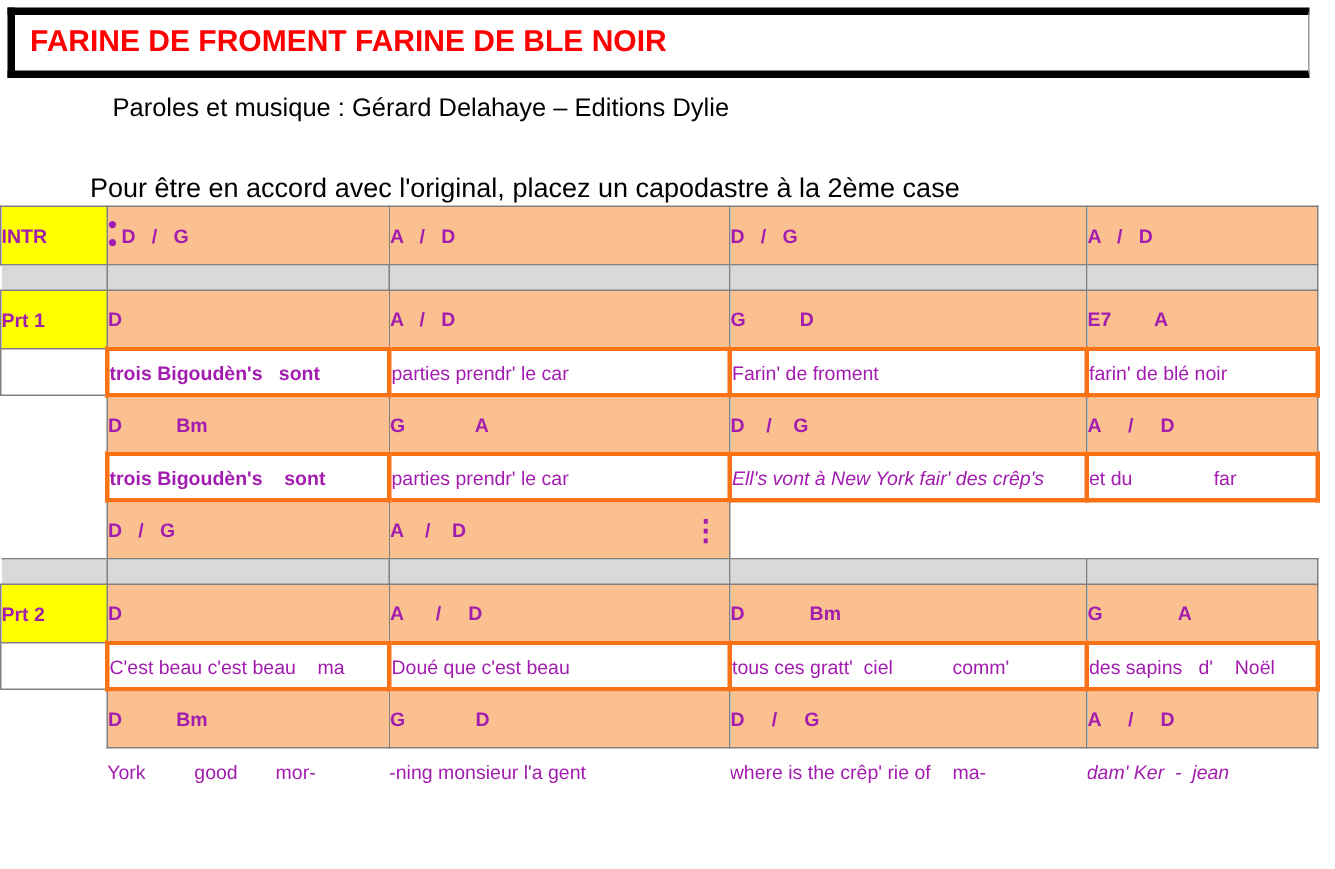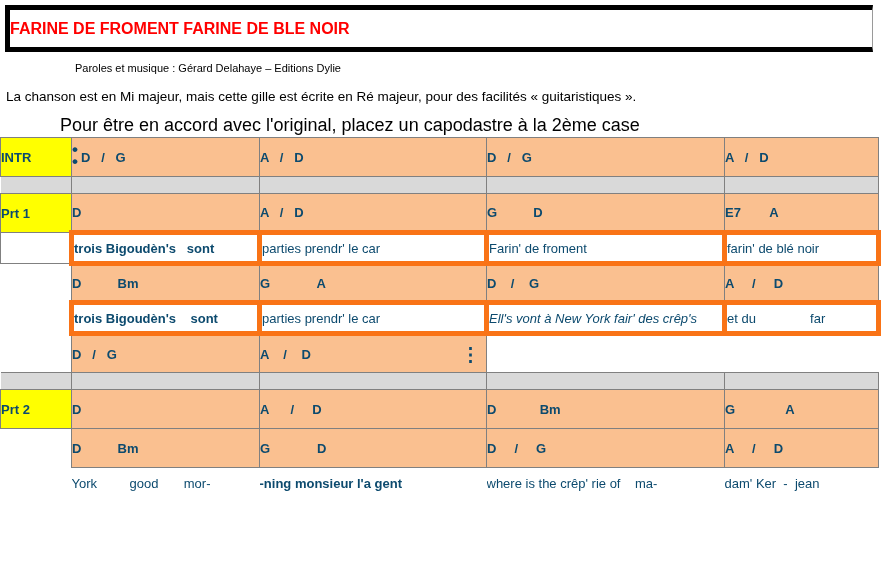--- a/index.html
+++ b/index.html
@@ -25,31 +25,31 @@
     border: 1px solid #9a9a9a;
     border-top: 5px solid #000000;
     border-left: 5px solid #000000;
     border-bottom: 5px solid #000000;
     display: flex;
     align-items: center;
   }
   .title-text {
     color: #ff0000;
     font-weight: bold;
-    font-size: 16px;
+    font-size: 20px;
     letter-spacing: 0px;
-    padding-left: 0;
+    padding-left: 10px;
     white-space: nowrap;
   }
 
   
   .credit {
     position: absolute;
     left: 75px; top: 62px;
-    font-size: 11px;
+    font-size: 17px;
     color: #000;
     white-space: nowrap;
   }
   .note1 {
     position: absolute;
     left: 6px; top: 89px;
     font-size: 13.5px;
     color: #000;
     white-space: nowrap;
   }
@@ -68,21 +68,21 @@
     left: 0px; top: 137px;
     width: 878px;
     border-collapse: collapse;
     table-layout: fixed;
   }
   .grid td {
     padding: 0;
     margin: 0;
     vertical-align: middle;
     font-size: 13px;
-    color: #0c4a6e;
+    color: #a21caf;
     overflow: hidden;
     white-space: nowrap;
   }
 
   
   col.c-label { width: 71px; }
   col.c-bar   { width: 188px; }
   col.c-bar2  { width: 227px; }
   col.c-bar3  { width: 238px; }
   col.c-bar4  { width: 154px; }
@@ -117,21 +117,21 @@
     background: #fac090;
     border: 1px solid #808080;
     height: 39px;
     font-weight: bold;
     font-size: 17px;
     padding-left: 6px;
     position: relative;
   }
   .lyr {
     background: #ffffff;
-    border: 5px solid #f97316;
+    border: 3px solid #f97316;
     height: 31px;
     font-size: 12.5px;
     padding-left: 5px;
   }
   .lyr-b {
     font-weight: bold;
     font-size: 12px;
   }
   .spacer {
     background: #d9d9d9;
@@ -174,21 +174,20 @@
 </head>
 <body>
 
 <div id="page">
 
   <div class="title-box">
     <span class="title-text">FARINE DE FROMENT FARINE DE BLE NOIR</span>
   </div>
 
   <div class="credit">Paroles et musique : Gérard Delahaye – Editions Dylie</div>
-  <div class="note1">La chanson est en Mi majeur, mais cette gille est écrite en Ré majeur, pour des facilités « guitaristiques ».</div>
   <div class="note2">Pour être en accord avec l'original, placez un capodastre à la 2ème case</div>
 
   <table class="grid">
     <colgroup>
       <col class="c-label">
       <col class="c-bar">
       <col class="c-bar2">
       <col class="c-bar3">
       <col class="c-bar4">
     </colgroup>
@@ -299,41 +298,48 @@
           <span style="white-space: pre;">A      /     D</span>
         </td>
         <td class="chord">
           <span style="white-space: pre;">D            Bm</span>
         </td>
         <td class="chord">
           <span style="white-space: pre;">G              A</span>
         </td>
       </tr>
 
+      <tr>
+        <td class="lbl-lyr"></td>
+        <td class="lyr" style="white-space: pre;">C'est beau c'est beau    ma</td>
+        <td class="lyr" style="white-space: pre;">Doué que c'est beau</td>
+        <td class="lyr" style="white-space: pre;">tous ces gratt'  ciel           comm'</td>
+        <td class="lyr" style="white-space: pre;">des sapins   d'    Noël</td>
+      </tr>
 
       <tr>
         <td class="lbl-none"></td>
         <td class="chord">
           <span style="white-space: pre;">D          Bm</span>
         </td>
         <td class="chord">
           <span style="white-space: pre;">G             D</span>
         </td>
         <td class="chord">
           <span style="white-space: pre;">D     /     G</span>
         </td>
         <td class="chord">
           <span style="white-space: pre;">A     /     D</span>
         </td>
       </tr>
 
       <tr>
         <td class="lbl-none"></td>
         <td class="blankcell" style="white-space: pre;">York         good       mor-</td>
-        <td class="blankcell" style="white-space: pre; font-weight: bold;">-ning monsieur l'a gent</td>
+        <td class="blankcell" style="white-space: pre;">-ning monsieur l'a gent</td>
         <td class="blankcell" style="white-space: pre; margin-left: 30px;">where is the crêp' rie of    ma-</td>
-        <td class="blankcell" style="white-space: pre;">dam' Ker  -  jean</td>
+        <td class="blankcell" style="white-space: pre; font-style: italic;">dam' Ker  -  jean</td>
       </tr>
 
     </tbody>
   </table>
 
 </div>
 
 </body></html>

